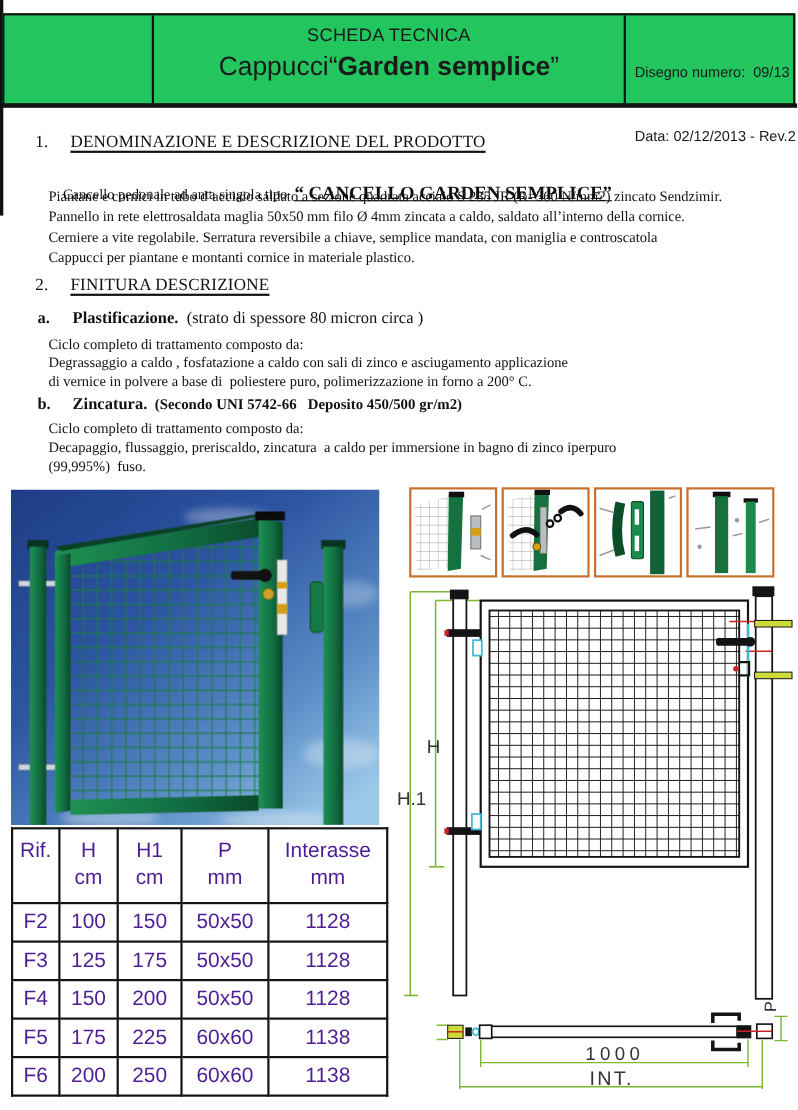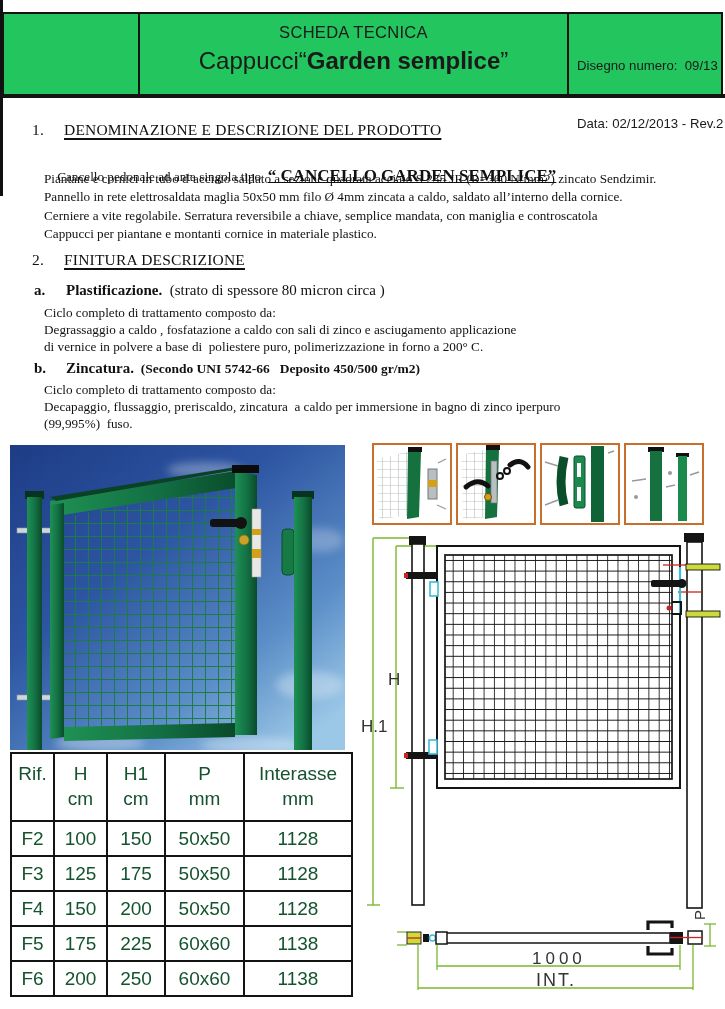--- a/index.html
+++ b/index.html
@@ -40,21 +40,21 @@
   .item-body{left:44px;font-size:13.2px;line-height:17.2px;width:690px;}
 
   
   .photo{left:10px;top:445px;}
   .thumb{top:443px;width:80px;height:82px;border:2px solid #c96f2e;box-sizing:border-box;background:#fff;}
   .t1{left:372px;} .t2{left:456px;} .t3{left:540px;} .t4{left:624px;}
   .tech{left:360px;top:528px;}
 
   
   .spec{left:10px;top:752px;border-collapse:collapse;table-layout:fixed;
-        font-family:"Liberation Sans",sans-serif;font-size:19px;color:#14532d;}
+        font-family:"Liberation Sans",sans-serif;font-size:19px;color:#4c1d95;}
   .spec td,.spec th{border:2px solid #131313;text-align:center;vertical-align:middle;
                     padding:0;font-weight:normal;background:#fff;}
   .spec th{height:59px;vertical-align:top;padding-top:7px;line-height:25px;}
   .spec td{height:33px;}
   .c0{width:41px;} .c1{width:51px;} .c2{width:56px;} .c3{width:77px;} .c4{width:106px;border-radius:11px;}
   svg text{font-family:"Liberation Sans",sans-serif;}
 </style>
 </head>
 <body>
 

